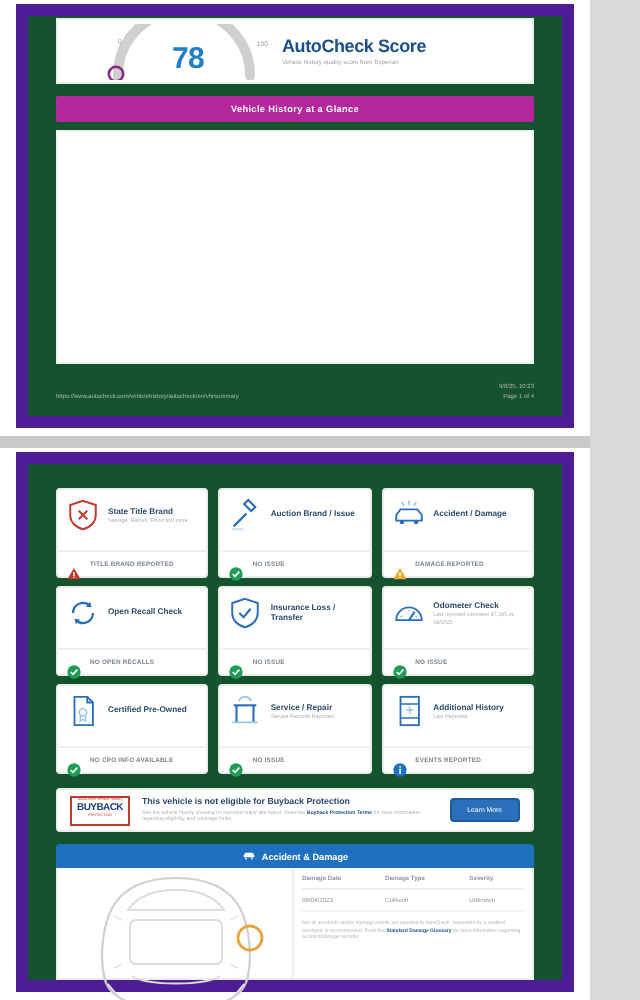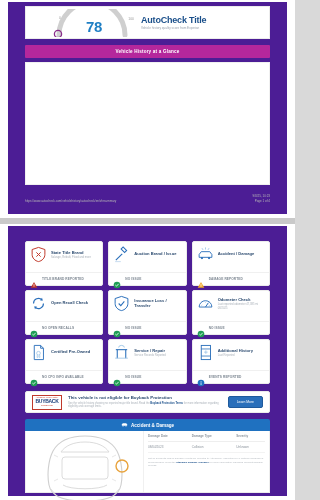--- a/index.html
+++ b/index.html
@@ -17,22 +17,22 @@
     position: relative;
     overflow: hidden;
   }
   .page-one { height: 218px; }
   .page-gap { height: 6px; background: #c9c9c9; }
   .page-two { height: 276px; }
 
   .sheet {
     position: absolute;
     left: 8px; right: 8px; top: 2px; bottom: 4px;
-    background: #4c1d95;
-    border: 3px solid #4c1d95;
+    background: #14532d;
+    border: 6px solid #4c1d95;
   }
 
   
   .score-card {
     position: absolute;
     left: 14px; right: 14px; top: 1px;
     height: 33px;
     background: #ffffff;
     border: 1px solid #ececec;
     display: flex; align-items: center; justify-content: center;
@@ -174,21 +174,21 @@
         <div class="gauge-wrap">
           <svg class="gauge-svg" width="86" height="28" viewBox="0 0 86 28">
             <path d="M10 26 A33 33 0 0 1 76 26" fill="none" stroke="#cfcfcf" stroke-width="5" stroke-linecap="round"></path>
             <circle cx="9" cy="25" r="3.6" fill="none" stroke="#8a2b8a" stroke-width="1.3"></circle>
           </svg>
           <div class="gauge-min">0</div>
           <div class="gauge-max">100</div>
           <div class="score-num">78</div>
         </div>
         <div class="brand-block">
-          <div class="brand-title">AutoCheck Title</div>
+          <div class="brand-title">AutoCheck Score</div>
           <div class="brand-sub">Vehicle history quality score from Experian</div>
         </div>
       </div>
 
       <div class="banner-magenta">Vehicle History at a Glance</div>
 
       <div class="body-blank"></div>
 
       <div class="pg1-footer">
         <div class="foot-url">https://www.autocheck.com/vehiclehistory/autocheck/en/vhrsummary</div>

